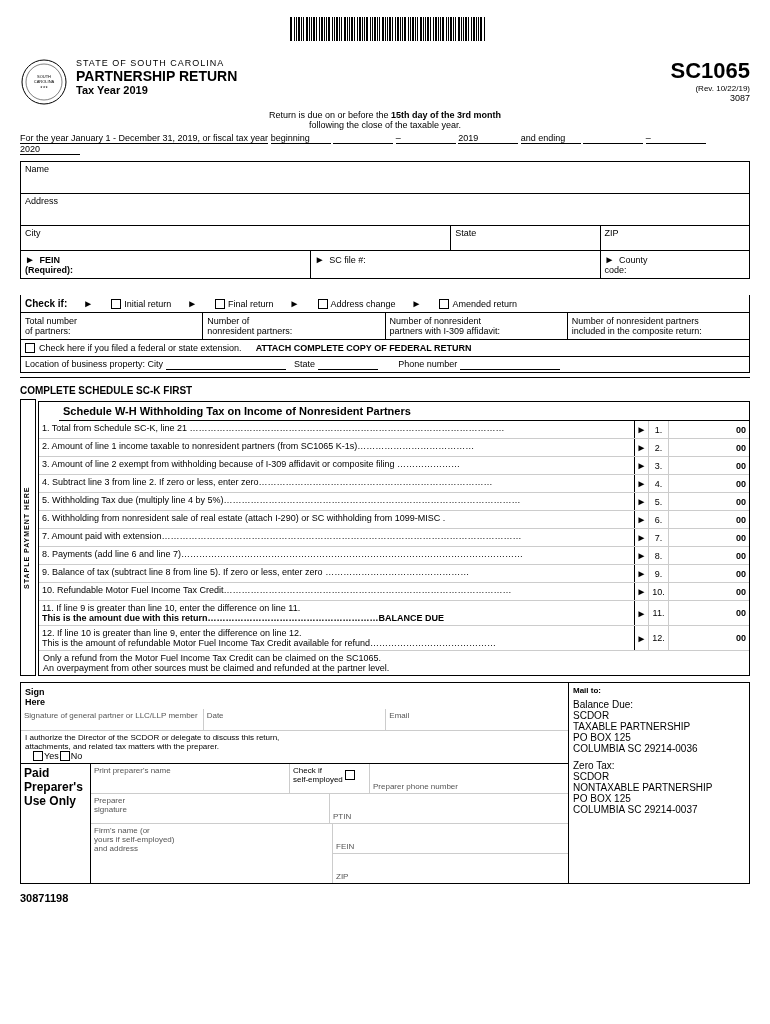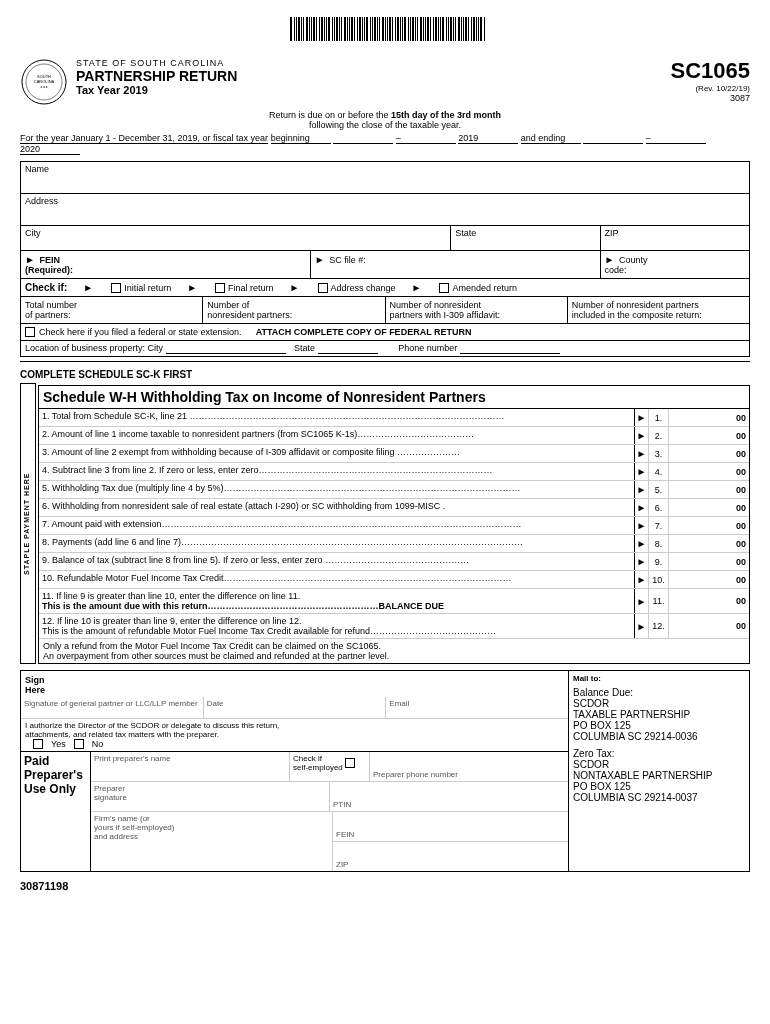--- a/index.html
+++ b/index.html
@@ -110,20 +110,21 @@
 
     
     .check-row {
       display: flex;
       align-items: center;
       border: 1px solid #000;
       border-top: none;
       padding: 3px 4px;
       gap: 16px;
       flex-wrap: wrap;
+      margin-top: 16px;
     }
     .check-item {
       display: flex;
       align-items: center;
       gap: 3px;
       font-size: 9px;
     }
     .checkbox {
       width: 10px;
       height: 10px;
@@ -180,24 +181,25 @@
       padding: 3px 0;
       margin-top: 4px;
     }
 
     
     .schedule-box {
       border: 1px solid #000;
       margin-top: 2px;
     }
     .schedule-title {
-      font-size: 14px;
+      font-size: 11px;
       font-weight: bold;
       padding: 3px 4px;
       border-bottom: 1px solid #000;
+      margin-left: 20px;
     }
     .line-row {
       display: flex;
       align-items: stretch;
       border-bottom: 1px solid #ccc;
       min-height: 18px;
     }
     .line-row:last-child { border-bottom: none; }
     .line-desc {
       flex: 1;
@@ -295,21 +297,21 @@
       font-size: 8px;
     }
     .sig-field:last-child { border-right: none; }
     .sig-text {
       font-size: 8px;
       padding: 2px 4px;
     }
     .yes-no {
       display: flex;
       align-items: center;
-      gap: 8px;
+      gap: 1px;
       font-size: 9px;
     }
 
     
     .preparer-section {
       border-top: 1px solid #000;
     }
     .preparer-row {
       display: flex;
     }

